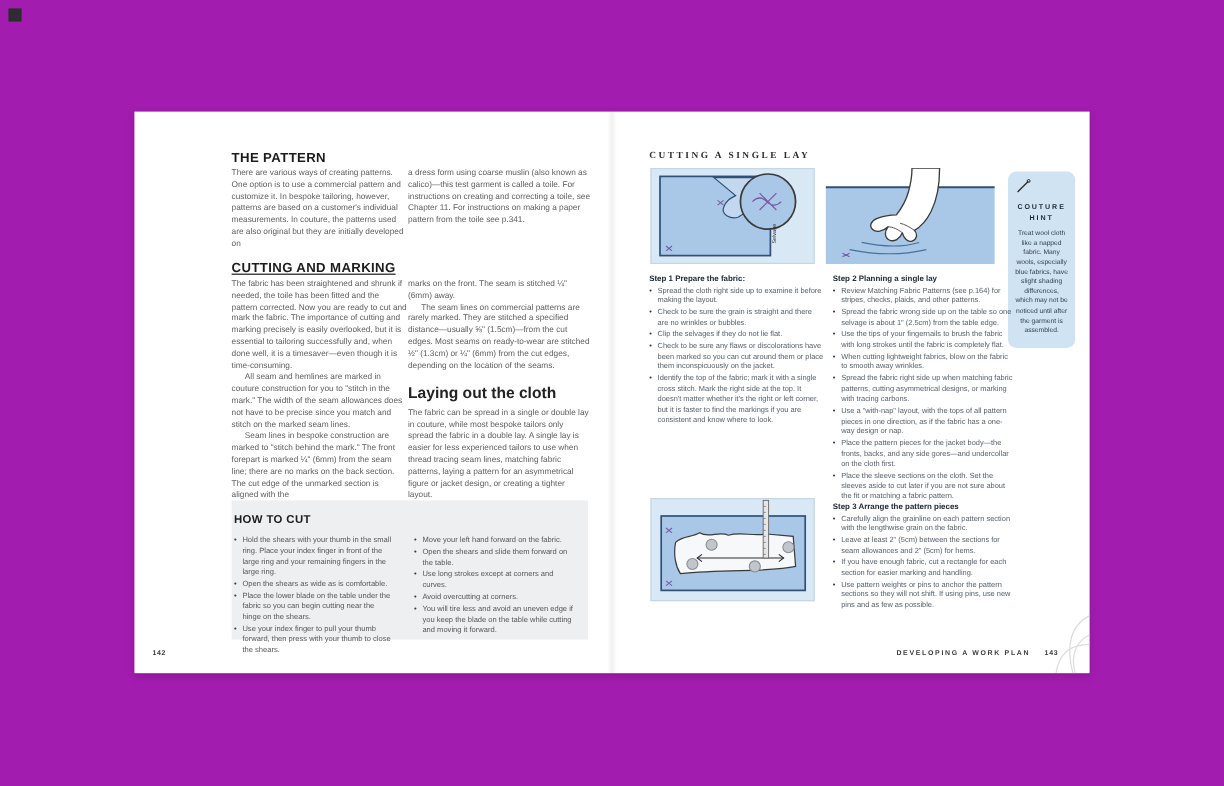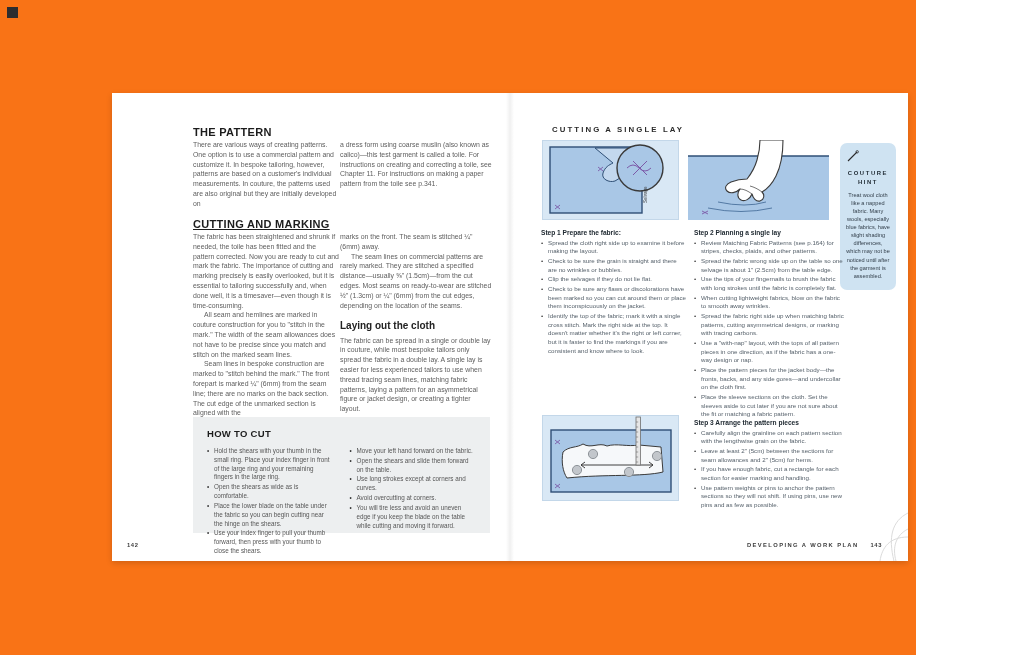--- a/index.html
+++ b/index.html
@@ -1,43 +1,43 @@
 <!DOCTYPE html>
 <html><head>
 <meta charset="utf-8">
 <style>
   html,body{margin:0;padding:0;}
   body{width:1020px;height:655px;overflow:hidden;font-family:"Liberation Sans",sans-serif;}
-  .canvas{position:relative;width:916px;height:655px;background:#f97316;}
+  .canvas{position:relative;width:1020px;height:655px;background:#a21caf;}
   .corner-square{position:absolute;left:7px;top:7px;width:11px;height:11px;background:#2d2d2f;}
   .spread{position:absolute;left:112px;top:93px;width:796px;height:468px;background:#ffffff;box-shadow:0 2px 6px rgba(0,0,0,.16);}
   .spine{position:absolute;left:394px;top:0;width:8px;height:100%;background:linear-gradient(90deg,rgba(0,0,0,0),rgba(0,0,0,.06) 50%,rgba(0,0,0,0));}
   .page{position:absolute;top:0;width:398px;height:468px;}
   .page-left{left:0;}
   .page-right{left:398px;}
 
   
   .h1{position:absolute;font-size:11px;font-weight:bold;color:#1c1c1c;letter-spacing:.3px;}
   .col{position:absolute;font-size:6.9px;line-height:1.42;color:#5d5d5d;}
   .col p{margin:0;}
   .col p.ind{text-indent:11px;}
-  .subhead{font-size:10px;font-weight:bold;color:#222;margin:9px 0 2px !important;}
-
-  .howto{position:absolute;left:81px;top:324px;width:297px;height:116px;background:#edeff0;box-sizing:border-box;padding:11px 14px;}
+  .subhead{font-size:13px;font-weight:bold;color:#222;margin:9px 0 2px !important;}
+
+  .howto{position:absolute;left:81px;top:324px;width:297px;height:116px;background:#edeff0;box-sizing:border-box;padding:11px 2px;}
   .howto-title{font-size:9.5px;font-weight:bold;color:#1c1c1c;letter-spacing:.3px;margin:0 0 8px;}
   .howto-cols{display:flex;gap:16px;}
   ul.blist{list-style:none;margin:0;padding:0;font-size:6.3px;line-height:1.4;color:#565656;}
   ul.blist li{position:relative;padding-left:7px;margin:0 0 1px;}
   ul.blist li::before{content:"•";position:absolute;left:0;top:0;color:#3a3a3a;}
   .howto-cols ul{width:134px;}
 
   .pgnum-left{position:absolute;left:15px;top:449px;font-size:5.8px;font-weight:bold;color:#3c3c3c;letter-spacing:.6px;}
 
   
-  .rp-header{position:absolute;left:42px;top:32px;font-size:7.8px;font-weight:bold;letter-spacing:2.1px;color:#2b2b2b;}
+  .rp-header{position:absolute;left:31px;top:32px;font-size:7.8px;font-weight:bold;letter-spacing:2.1px;color:#2b2b2b;font-family:Liberation Serif, serif;}
   .panel{position:absolute;background:#d9e8f5;border:1px solid #c3d7e9;box-sizing:border-box;}
   .step{position:absolute;}
   .step h3{font-size:6.6px;font-weight:bold;color:#212b33;margin:0 0 2.5px;}
   .step ul.blist{font-size:6.2px;color:#56616b;}
   .hint{position:absolute;left:330px;top:50px;width:56px;background:#cfe3f2;border-radius:7px;box-sizing:border-box;padding:6px 6px 10px;}
   .hint-title{text-align:center;font-size:5.9px;font-weight:bold;letter-spacing:1.6px;color:#1f2a33;margin:2px 0 4px;line-height:1.5;}
   .hint-body{text-align:center;font-size:5.6px;line-height:1.45;color:#34404c;}
   .rp-footer{position:absolute;right:26px;top:449px;display:flex;gap:12px;align-items:baseline;}
   .rp-footer .chap{font-size:5.8px;font-weight:bold;letter-spacing:1.4px;color:#3c3c3c;}
   .rp-footer .num{font-size:5.8px;font-weight:bold;color:#3c3c3c;letter-spacing:.6px;}

